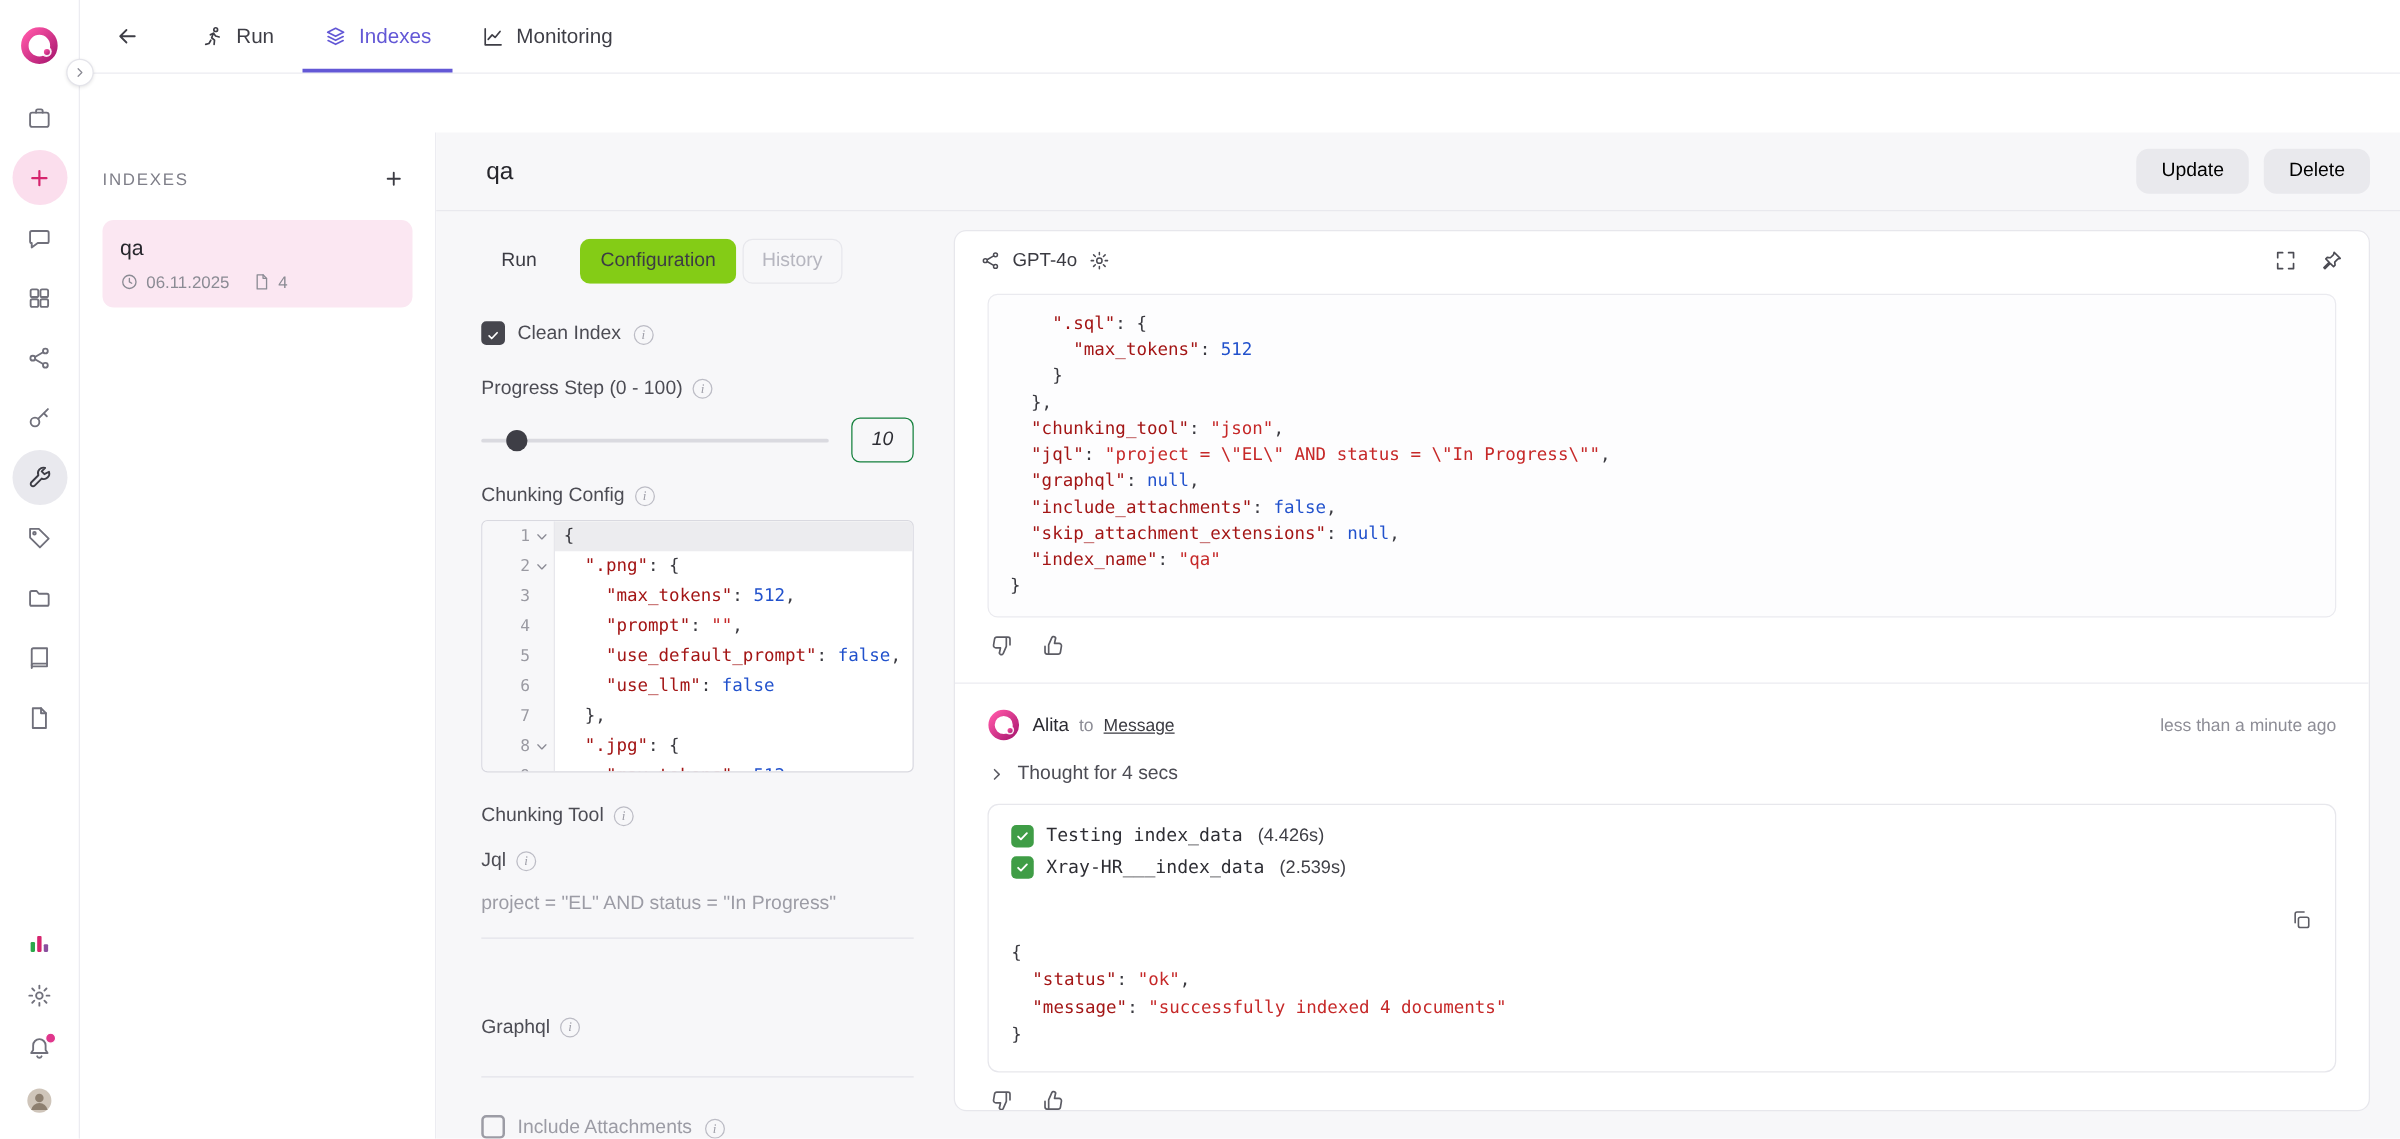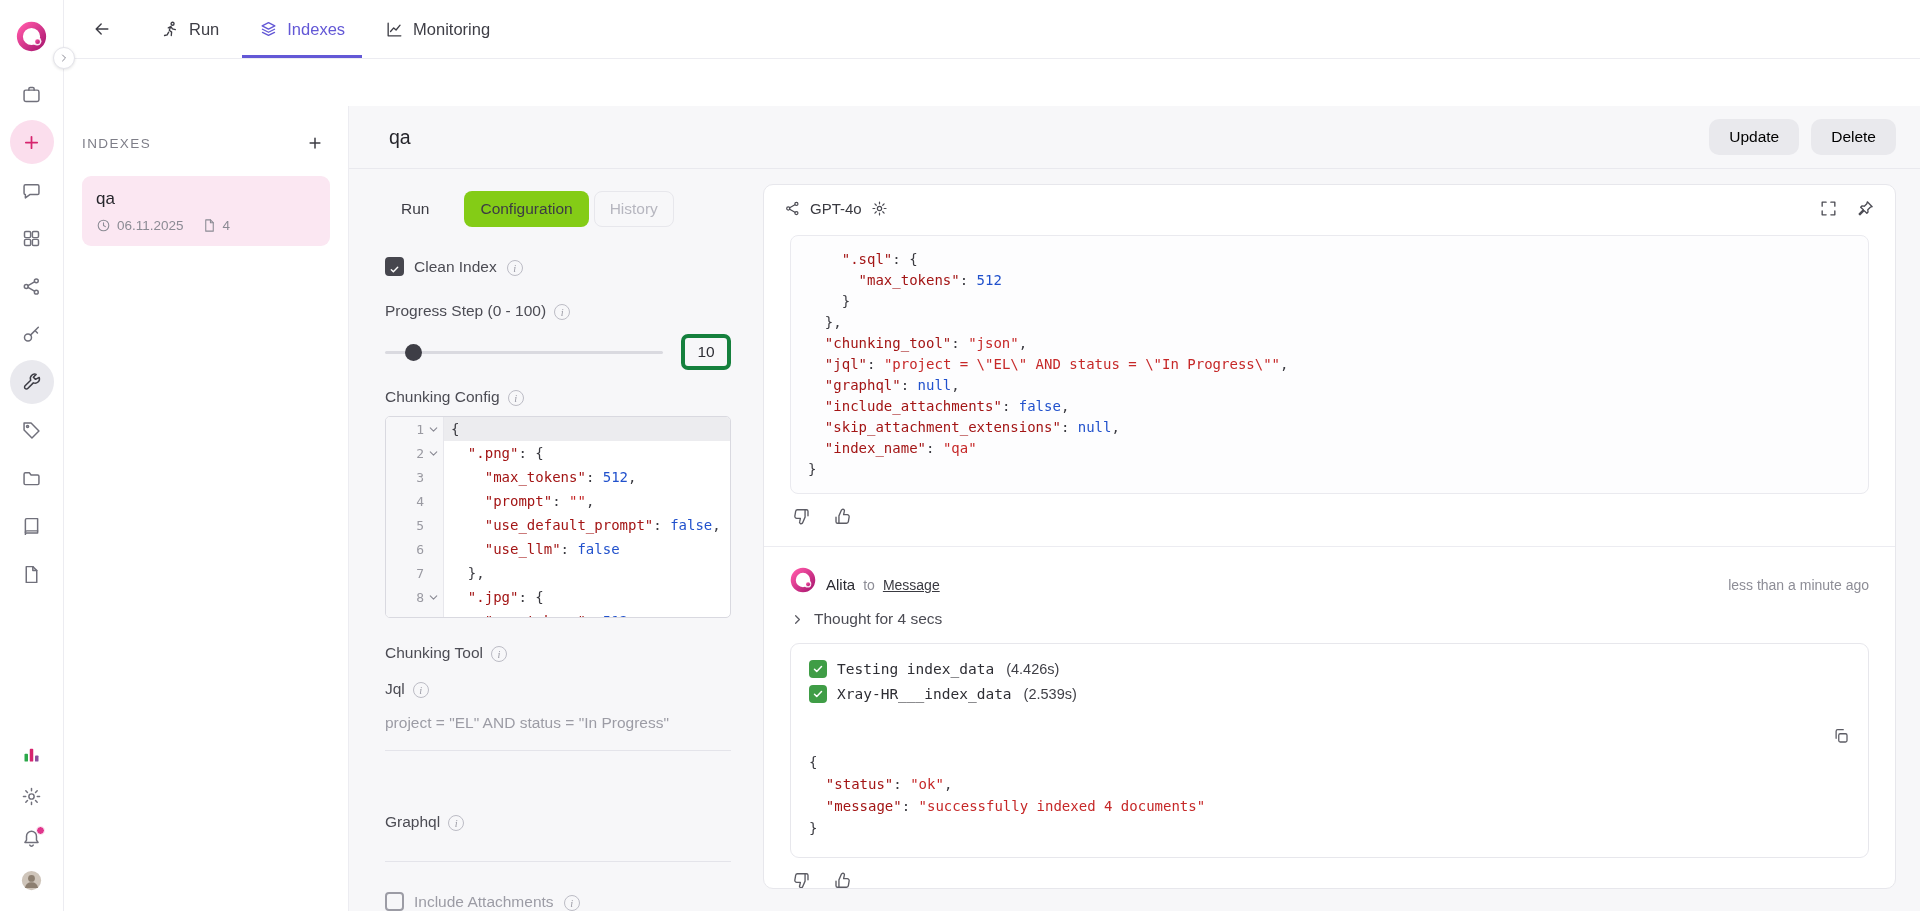--- a/index.html
+++ b/index.html
@@ -78,30 +78,30 @@
   .check-row{display:flex;align-items:flex-end;gap:10px;margin-top:30px;cursor:pointer;}
   .cb{width:19px;height:19px;border:2px solid #5a5a62;border-radius:4px;flex:0 0 auto;}
   .cb.checked{background:#46464e;border-color:#46464e;color:#fff;padding:2px;}
   .cb .ricon{width:100%;height:100%;}
   .check-row .lbl{font-size:15.5px;color:#4c4c54;}
   .check-row.dim .cb{border-color:#9c9ca5;}
   .check-row.dim .lbl{color:#9c9ca5;}
   .info{width:16px;height:16px;border:1px solid #bcbcc5;border-radius:50%;color:#9c9ca6;
     display:inline-flex;align-items:center;justify-content:center;flex:0 0 auto;}
   .info::after{content:"i";font-size:10.5px;font-family:"Liberation Serif",serif;font-style:italic;}
-  .field-label{display:flex;align-items:flex-end;gap:8px;font-size:15.5px;color:#4c4c54;}
+  .field-label{display:flex;align-items:center;gap:8px;font-size:15.5px;color:#4c4c54;}
   .mt18{margin-top:18px;}.mt26{margin-top:26px;}.mt62{margin-top:62px;}
 
   .slider-row{display:flex;align-items:center;margin-top:14px;gap:18px;}
   .slider{position:relative;flex:1;height:34px;cursor:pointer;}
   .slider .track{position:absolute;left:0;right:0;top:16px;height:3px;background:#dadae0;border-radius:2px;}
   .slider .thumb{position:absolute;top:9px;width:17px;height:17px;border-radius:50%;
     background:#3e3e46;margin-left:-8px;}
-  .value-box{width:50px;height:36px;border:4px solid #15803d;border-radius:7px;display:flex;
-    align-items:center;justify-content:center;font-size:15.5px;color:#2e2e35;}
+  .value-box{width:50px;height:36px;border:1px solid #15803d;border-radius:7px;display:flex;
+    align-items:center;justify-content:center;font-size:15.5px;color:#2e2e35;font-style:italic;}
 
   .editor{margin-top:10px;height:202px;border:1px solid #d9d9e0;border-radius:5px;background:#fff;
     display:flex;overflow:hidden;font-family:"DejaVu Sans Mono","Liberation Mono",monospace;font-size:14px;}
   .gutter{width:58px;background:#f7f7f9;border-right:1px solid #e7e7ec;flex:0 0 auto;}
   .gr{height:24px;display:flex;align-items:center;justify-content:flex-end;padding-right:3px;
     color:#9a9aa2;font-size:13px;}
   .gr .num{width:20px;text-align:right;}
   .gr .fold{width:13px;height:13px;margin-left:3px;color:#8a8a94;}
   .gr .nofold{width:13px;margin-left:3px;display:inline-block;}
   .code{flex:1;overflow:hidden;}
@@ -130,21 +130,21 @@
   .chat-hr-icons{margin-left:auto;display:flex;gap:18px;color:#4c4c54;align-items:center;}
   .chat-hr-icons button{width:19px;height:19px;}
   .chat-body{flex:1;overflow:hidden;}
   .msg-pad{padding:0 26px;}
   .code-block{border:1px solid #eaeaef;background:#fdfdfe;border-radius:8px;padding:13px 17px;
     margin-top:4px;font-family:"DejaVu Sans Mono","Liberation Mono",monospace;font-size:14px;}
   .cl2{line-height:21px;white-space:pre;color:#3a3a40;}
   .feedback{display:flex;gap:22px;margin:13px 2px 0;}
   .feedback .thumb{width:19px;height:19px;color:#5c5c64;}
   .hdivider{border-top:1px solid #ececf1;margin-top:20px;}
-  .msg-meta{display:flex;align-items:flex-end;gap:8px;margin-top:20px;}
+  .msg-meta{display:flex;align-items:center;gap:8px;margin-top:20px;}
   .avatar{width:26px;height:26px;}
   .author{font-size:15px;color:#2a2a31;margin-left:2px;}
   .to{font-size:14px;color:#8d8d96;}
   .target{font-size:14px;color:#3a3a41;text-decoration:underline;cursor:pointer;}
   .time{margin-left:auto;font-size:14px;color:#8d8d96;}
   .thought{display:flex;align-items:center;gap:9px;margin-top:17px;font-size:15.5px;color:#4c4c54;}
   .thought .ricon{width:15px;height:15px;color:#5c5c64;}
   .steps-card{margin-top:15px;border:1px solid #e7e7ec;border-radius:9px;padding:16px 18px 18px;}
   .step{display:flex;align-items:center;gap:10px;margin-bottom:7px;}
   .step .chk{width:18px;height:18px;border-radius:4px;background:#3f9d46;color:#fff;padding:3px;flex:0 0 auto;}

